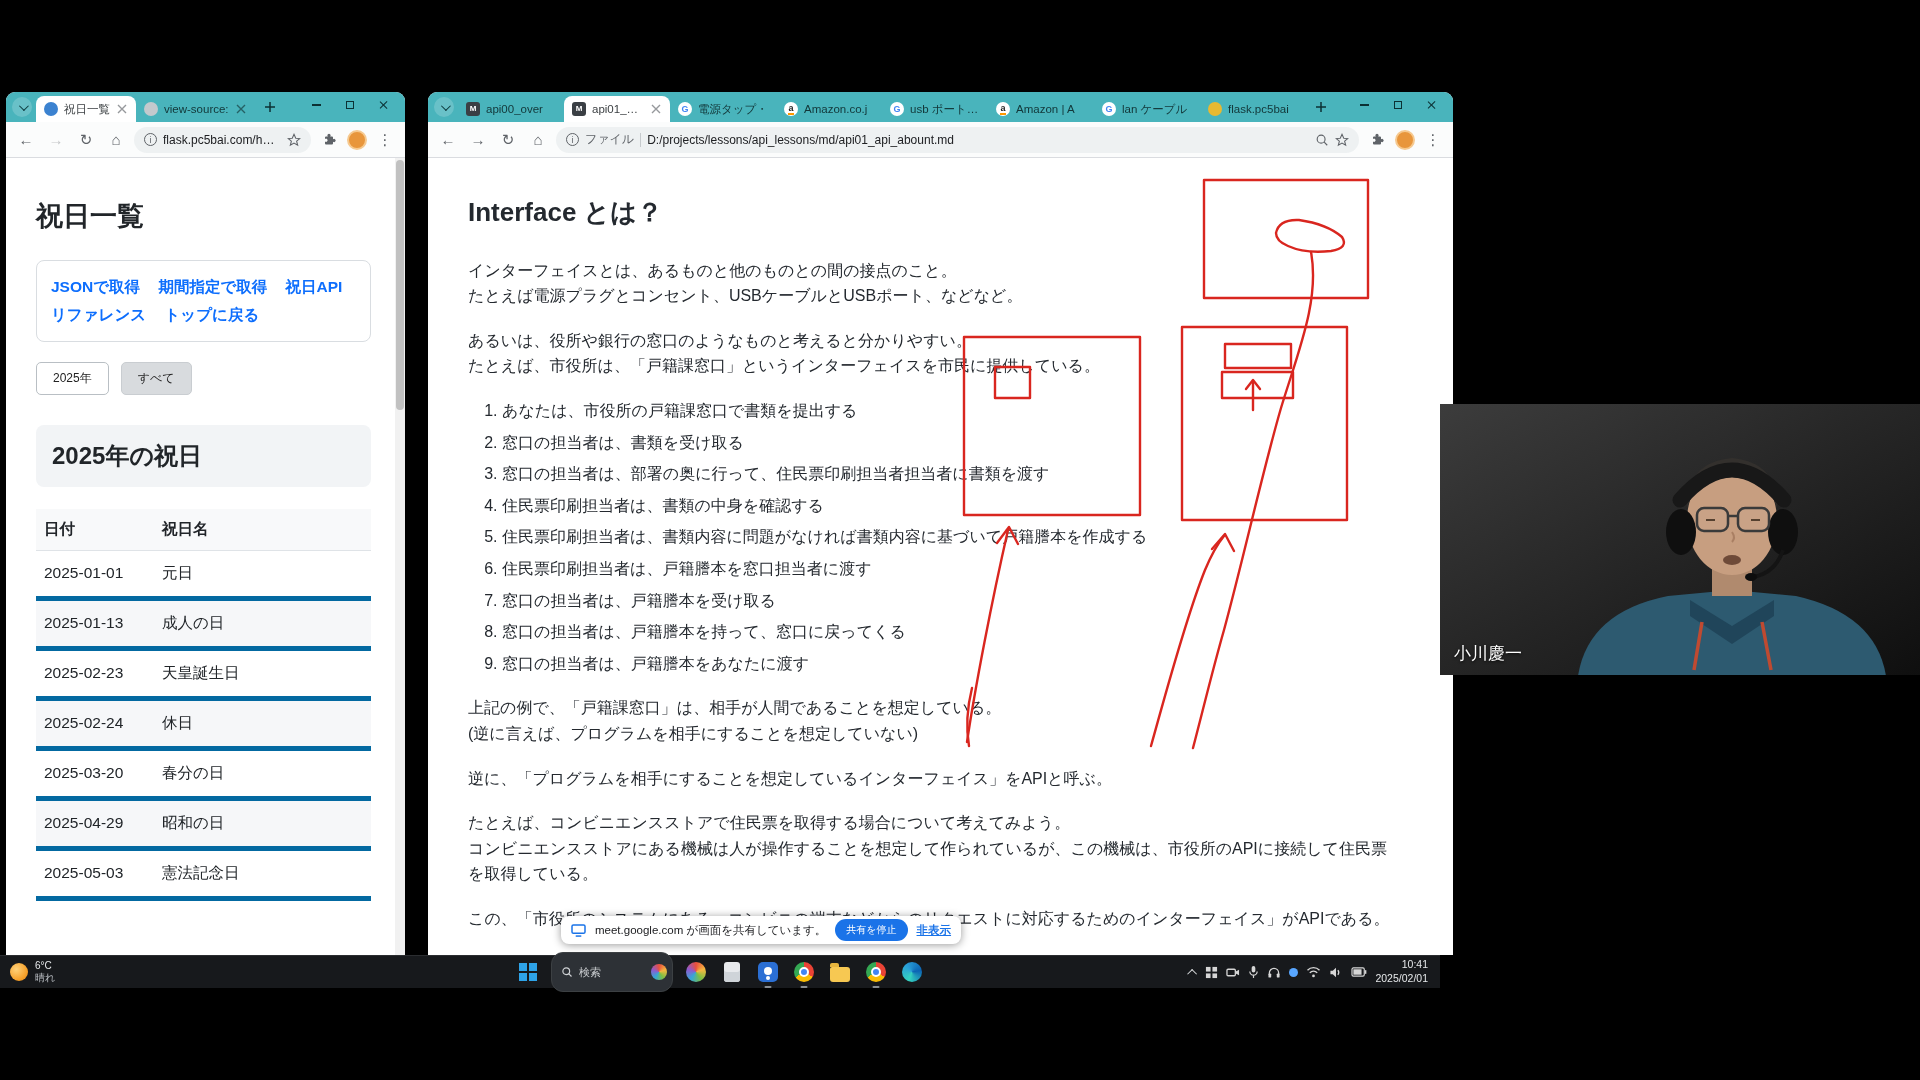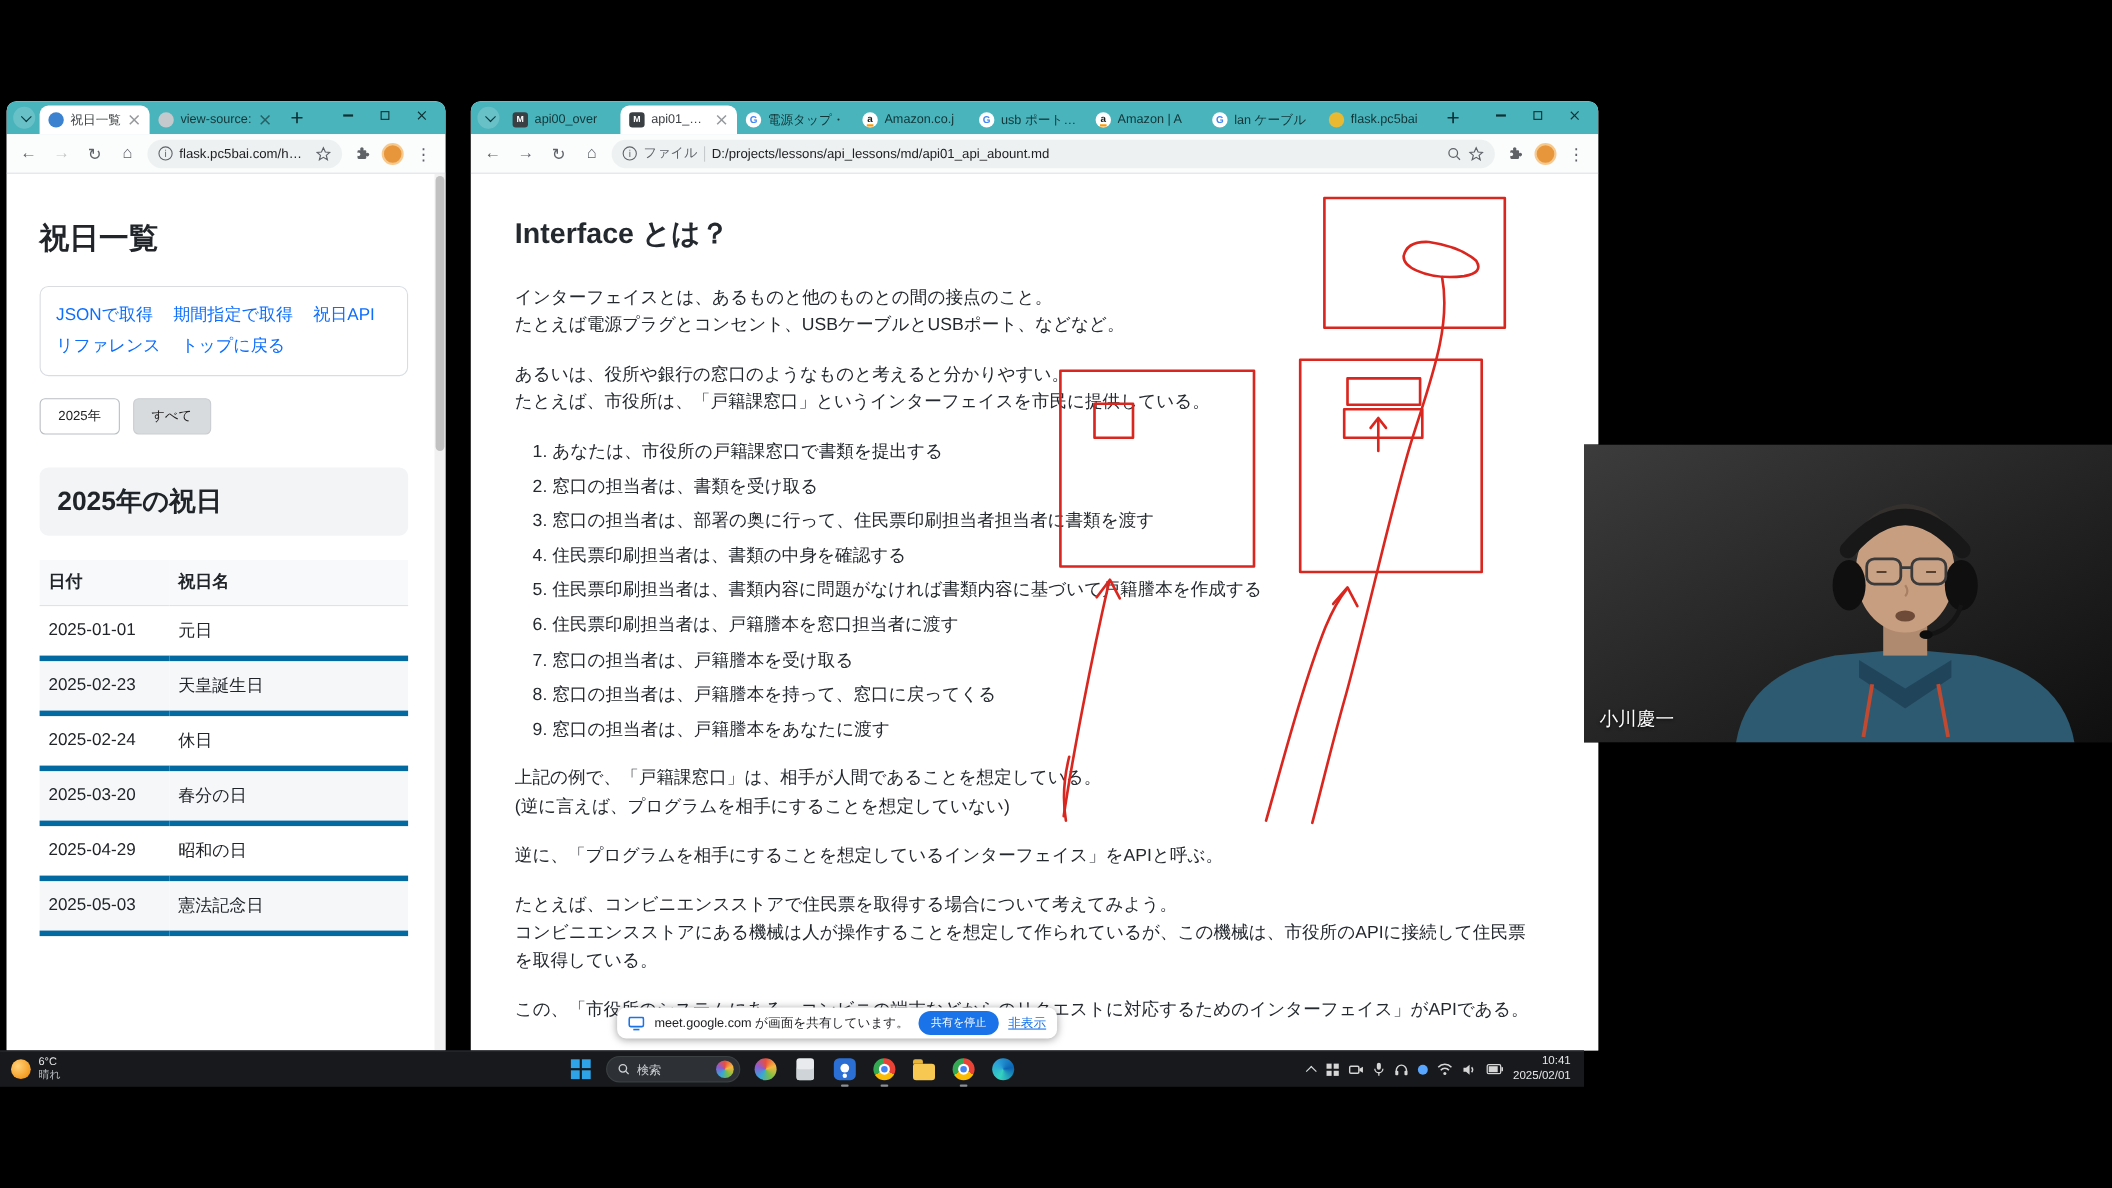--- a/index.html
+++ b/index.html
@@ -91,41 +91,41 @@
 
   
   .taskbar { position:absolute; left:0; top:955px; width:1440px; height:33px; background:#17191c; border-top:1px solid #2b2d30; z-index:50; display:flex; align-items:center; color:#e6e8ea; }
   .weather { display:flex; align-items:center; gap:7px; padding:0 10px; height:100%; }
   .weather-icon { width:18px; height:18px; border-radius:50%; background:radial-gradient(circle at 35% 35%, #ffd27a, #f6a029 65%, #d97f12); }
   .weather-text { font-size:10px; line-height:1.25; color:#e6e8ea; }
   .weather-text .desc { color:#b9bdc2; }
   .tb-center { position:absolute; left:50%; top:0; height:100%; transform:translateX(-50%); display:flex; align-items:center; gap:10px; }
   .win-logo { width:18px; height:18px; display:grid; grid-template-columns:8px 8px; grid-template-rows:8px 8px; gap:2px; }
   .win-logo span { background:#2ea3e8; }
-  .search-pill { width:122px; height:24px; background:#2d3136; border:1px solid #3c4043; border-radius:12px; display:flex; align-items:center; gap:6px; padding:0 5px 0 9px; }
+  .search-pill { width:122px; height:40px; background:#2d3136; border:1px solid #3c4043; border-radius:12px; display:flex; align-items:center; gap:6px; padding:0 5px 0 9px; }
   .search-pill .s-label { font-size:11px; color:#cfd2d5; flex:1; }
   .mini-wheel { width:16px; height:16px; border-radius:50%; background:conic-gradient(#e94f3d,#f5b840,#7cc043,#35a7d8,#8e5bd0,#e94f3d); }
   .app { width:26px; height:26px; display:flex; align-items:center; justify-content:center; position:relative; }
   .app.running::after { content:""; position:absolute; bottom:-3px; left:50%; transform:translateX(-50%); width:7px; height:2.4px; border-radius:2px; background:#8a8f94; }
   .ic-wheel { width:20px; height:20px; border-radius:50%; background:conic-gradient(#e94f3d,#f5b840,#7cc043,#35a7d8,#8e5bd0,#e94f3d); }
   .ic-doc { width:16px; height:20px; background:#e8eaed; border-radius:3px; box-shadow:inset 0 -10px 0 #cfd4d9; }
   .ic-blueapp { width:20px; height:20px; border-radius:5px; background:#2b6fd4; position:relative; }
   .ic-blueapp::after { content:""; position:absolute; left:6px; top:5px; width:8px; height:8px; border-radius:50%; background:#fff; box-shadow:0 7px 0 -2px #fff; }
   .ic-chrome { width:20px; height:20px; border-radius:50%; background:conic-gradient(#ea4335 0 33%, #fbbc05 33% 66%, #34a853 66% 100%); position:relative; }
   .ic-chrome::after { content:""; position:absolute; left:5px; top:5px; width:10px; height:10px; border-radius:50%; background:#4285f4; border:2px solid #fff; box-sizing:border-box; }
   .ic-folder { width:20px; height:15px; background:#f7c852; border-radius:2px 3px 3px 3px; position:relative; margin-top:4px; }
   .ic-folder::before { content:""; position:absolute; left:0; top:-4px; width:9px; height:4px; background:#e7b53e; border-radius:2px 2px 0 0; }
   .ic-edge { width:20px; height:20px; border-radius:50%; background:conic-gradient(from 200deg, #35d2c0, #2a9fd8, #0b64b4, #35d2c0); }
   .tray { margin-left:auto; display:flex; align-items:center; gap:8px; padding-right:12px; }
   .chev-up { width:7px; height:7px; border-left:1.6px solid #d9dcde; border-top:1.6px solid #d9dcde; transform:rotate(45deg) translateY(2px); }
   .tray svg { display:block; }
   .blue-dot { width:9px; height:9px; border-radius:50%; background:#58a6ff; }
   .clock { text-align:right; font-size:10.5px; line-height:1.3; color:#e6e8ea; }
 
-  a { cursor:pointer; }
+  a { cursor:pointer;font-weight:bold; }
 </style>
 </head>
 <body>
 
 <div class="stage">
 
   <div class="window left-window">
     <div class="tabstrip">
       <div class="tab-search"></div>
       <div class="tab active">
@@ -197,20 +197,24 @@
           <thead>
             <tr>
               <th>日付</th>
               <th>祝日名</th>
             </tr>
           </thead>
           <tbody>
             <tr>
                 <td>2025-01-01</td>
                 <td>元日</td>
+              </tr>
+            <tr>
+                <td>2025-01-13</td>
+                <td>成人の日</td>
               </tr>
             <tr>
                 <td>2025-02-23</td>
                 <td>天皇誕生日</td>
               </tr>
             <tr>
                 <td>2025-02-24</td>
                 <td>休日</td>
               </tr>
             <tr>

